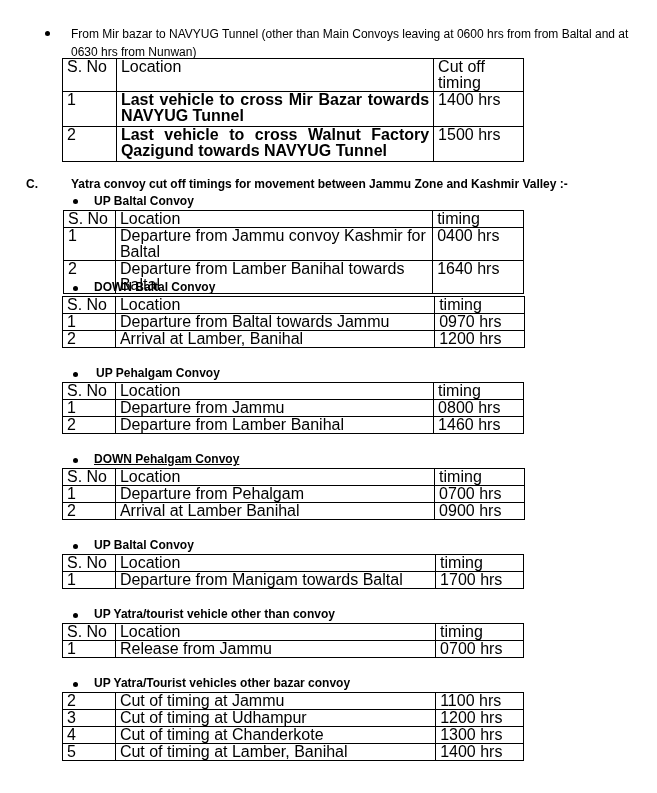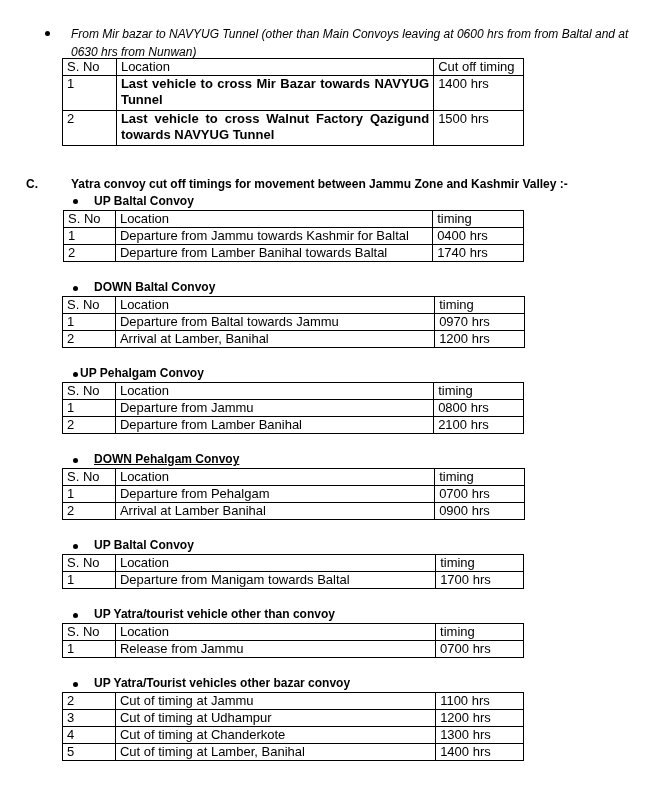--- a/index.html
+++ b/index.html
@@ -3,23 +3,23 @@
 <meta charset="utf-8">
 <style>
   html, body { margin: 0; padding: 0; background: #ffffff; }
   body {
     width: 657px; height: 793px; position: relative; overflow: hidden;
     font-family: "Liberation Sans", sans-serif; font-size: 12px; color: #000;
   }
   .bullet-dot {
     position: absolute; width: 5px; height: 5px; border-radius: 50%; background: #000;
   }
-  .intro-text { position: absolute; left: 71px; top: 25px; width: 560px; line-height: 18px; font-size: 12px; font-style: italic; }
+  .intro-text { position: absolute; left: 71px; top: 25px; width: 560px; line-height: 18px; font-size: 12px; }
   table.t {
-    position: absolute; border-collapse: collapse; font-size: 13px;
+    position: absolute; border-collapse: collapse; font-size: 16px;
   }
   table.t td {
     border: 1px solid #000; padding: 0 4px; vertical-align: top; line-height: 16px;
   }
   .sec-label { position: absolute; font-weight: bold; font-size: 12px; }
   .sub-head { position: absolute; font-weight: bold; font-size: 12px; }
   .justify { text-align: justify; text-align-last: left; font-weight: bold; }
 </style>
 </head>
 <body>
@@ -64,27 +64,27 @@
       <col style="width:91px">
     </colgroup>
   <tbody>
       <tr>
     <td>S. No</td>
     <td>Location</td>
     <td>timing</td>
   </tr>
   <tr>
     <td>1</td>
-    <td>Departure from Jammu towards Kashmir for Baltal</td>
+    <td>Departure from Jammu convoy Kashmir for Baltal</td>
     <td>0400 hrs</td>
   </tr>
   <tr>
     <td>2</td>
     <td>Departure from Lamber Banihal towards Baltal</td>
-    <td>1740 hrs</td>
+    <td>1640 hrs</td>
   </tr>
 </tbody>
   </table>
 
 <span class="bullet-dot" style="left:73px; top:286px;"></span>
 <div class="sub-head" style="left:94px; top:280px;">DOWN Baltal Convoy</div>
 <table class="t" style="left:62px; top:296px; width:463px;">
   <colgroup>
       <col style="width:53px">
       <col style="width:320px">
@@ -103,42 +103,42 @@
   </tr>
   <tr>
     <td>2</td>
     <td>Arrival at Lamber, Banihal</td>
     <td>1200 hrs</td>
   </tr>
 </tbody>
   </table>
 
 <span class="bullet-dot" style="left:73px; top:372px;"></span>
-<div class="sub-head" style="left:80px; top:366px;">UP Pehalgam Convoy</div>
+<div class="sub-head" style="left:96px; top:366px;">UP Pehalgam Convoy</div>
 <table class="t" style="left:62px; top:382px; width:462px;">
   <colgroup>
       <col style="width:53px">
       <col style="width:319px">
       <col style="width:90px">
     </colgroup>
   <tbody>
       <tr>
     <td>S. No</td>
     <td>Location</td>
     <td>timing</td>
   </tr>
   <tr>
     <td>1</td>
     <td>Departure from Jammu</td>
     <td>0800 hrs</td>
   </tr>
   <tr>
     <td>2</td>
     <td>Departure from Lamber Banihal</td>
-    <td>2100 hrs</td>
+    <td>1460 hrs</td>
   </tr>
 </tbody>
   </table>
 
 <span class="bullet-dot" style="left:73px; top:458px;"></span>
 <div class="sub-head" style="left:94px; top:452px;text-decoration:underline;">DOWN Pehalgam Convoy</div>
 <table class="t" style="left:62px; top:468px; width:463px;">
   <colgroup>
       <col style="width:53px">
       <col style="width:320px">

